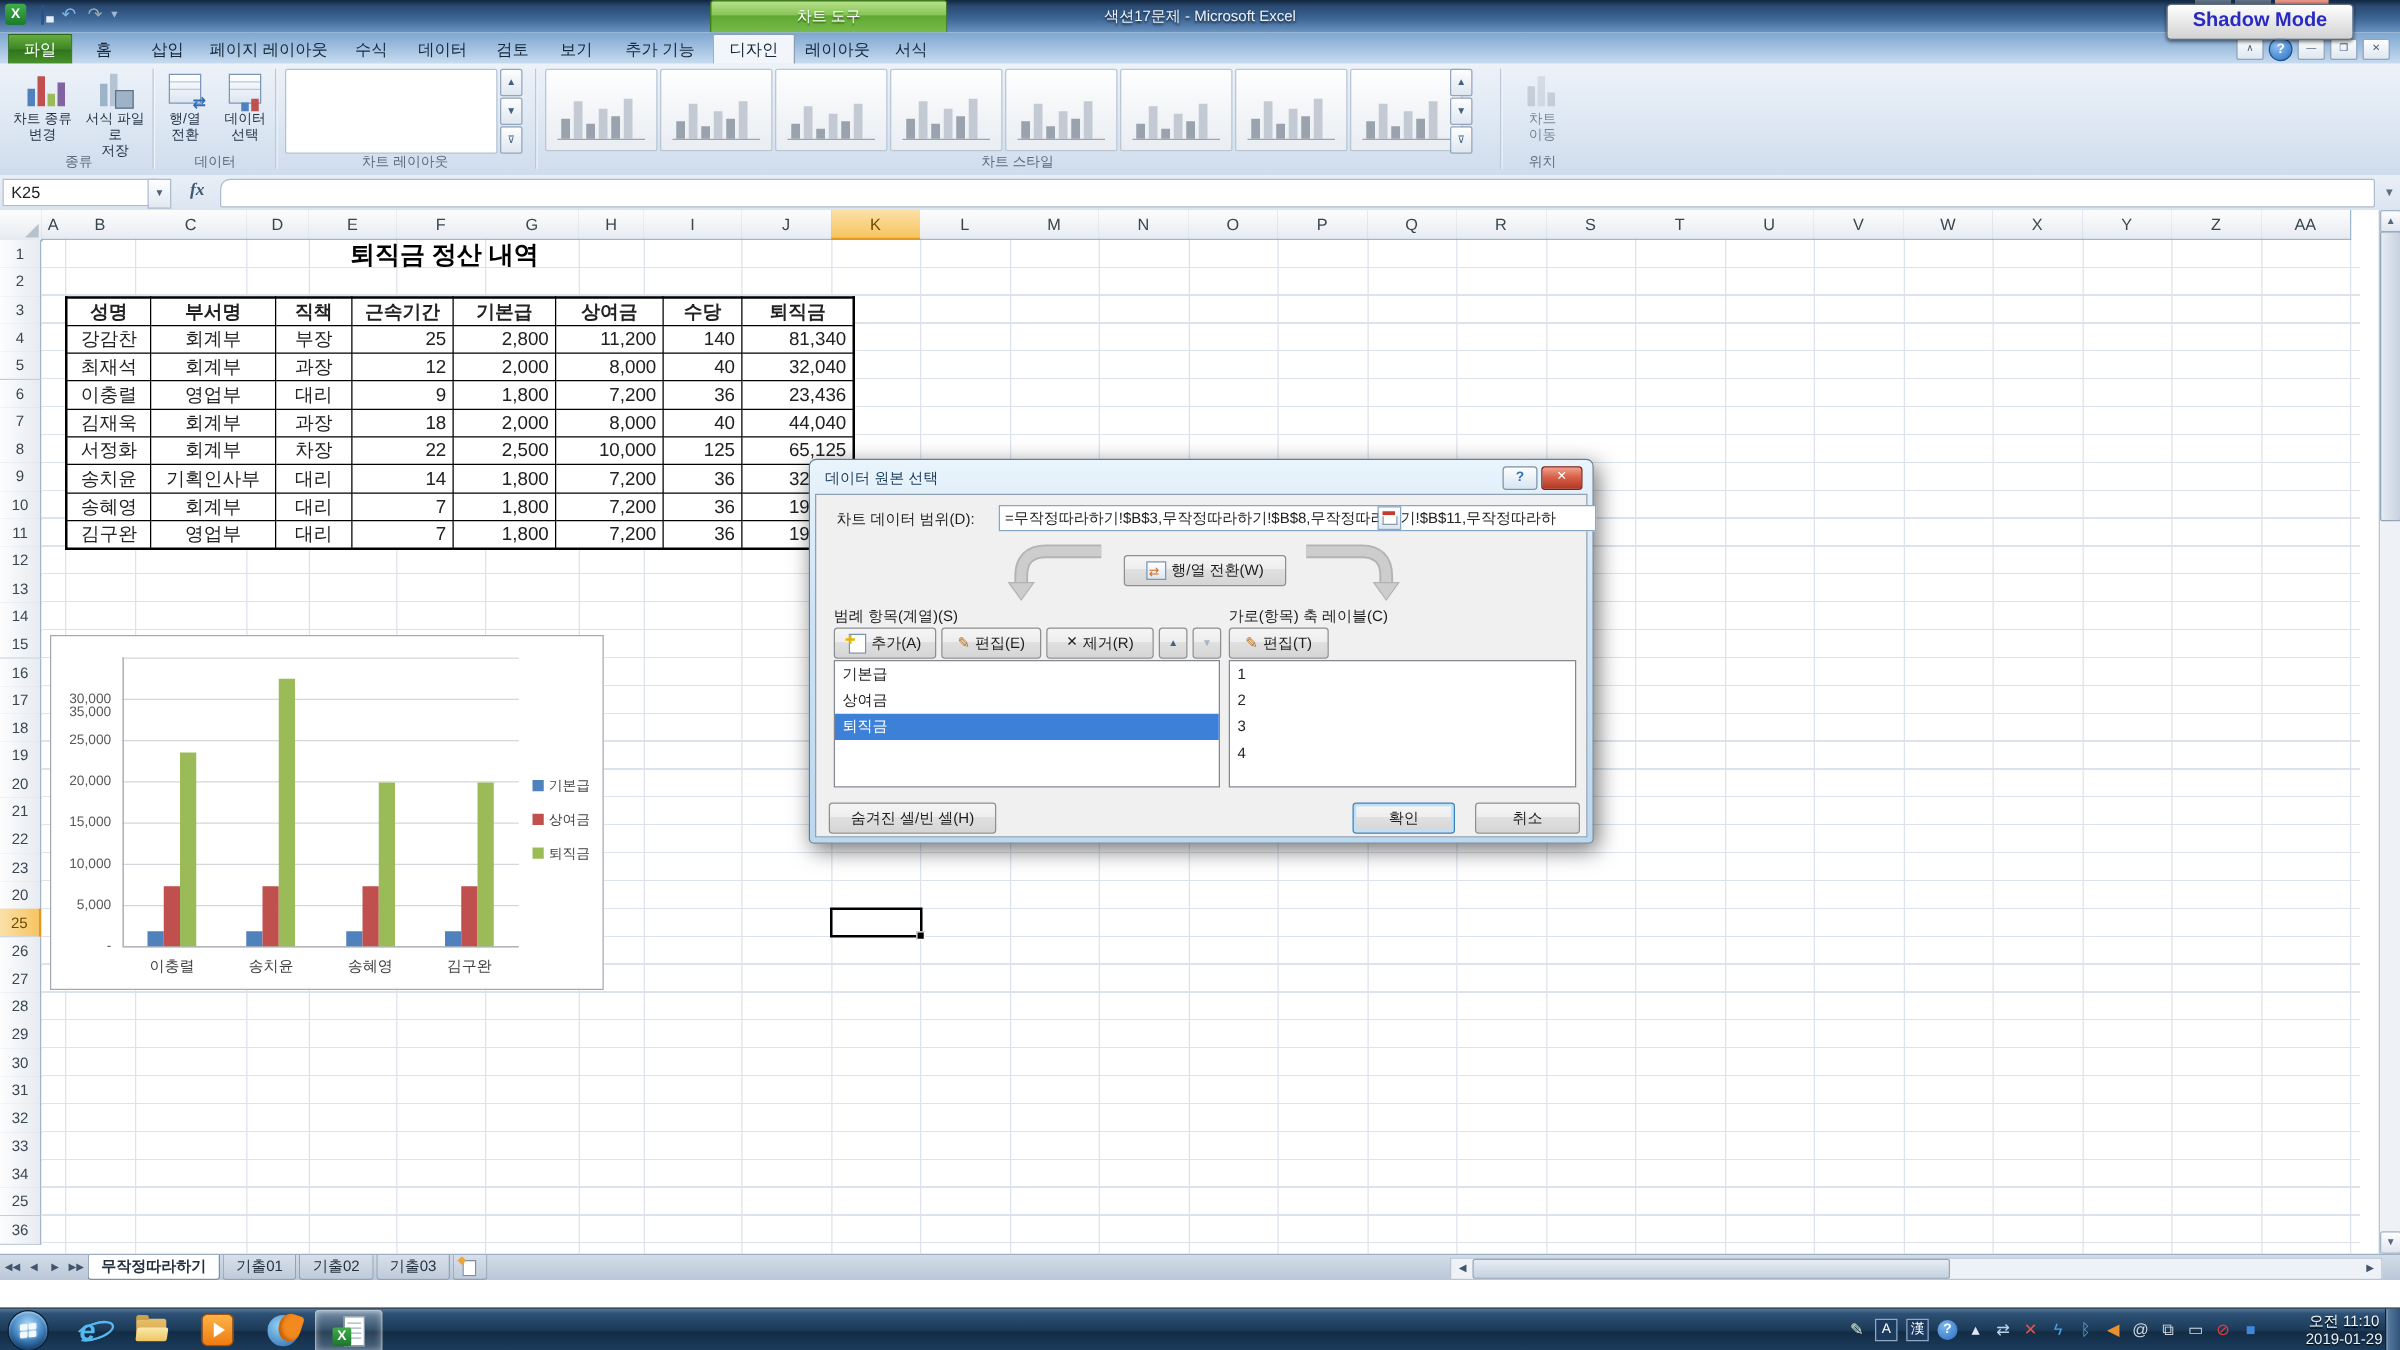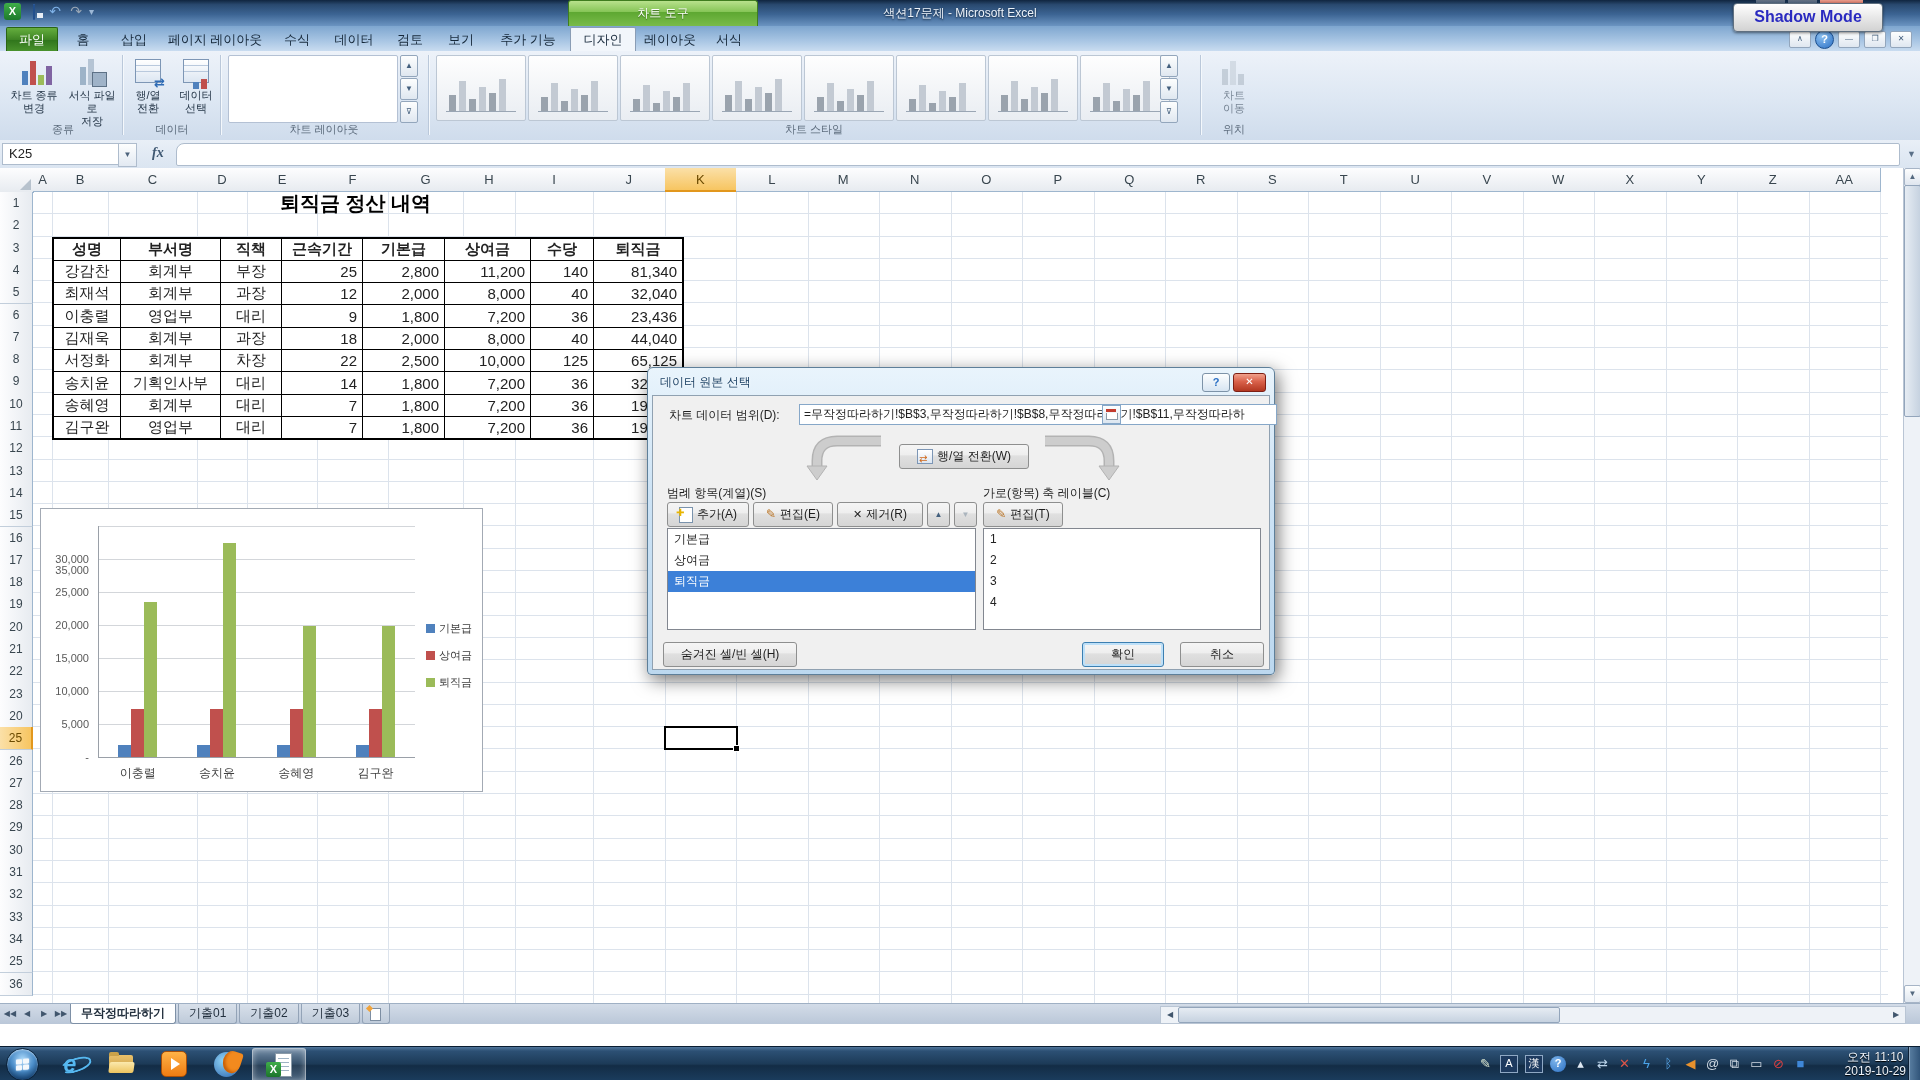--- a/index.html
+++ b/index.html
@@ -843,18 +843,18 @@
         <span class="tray-ic" style="color: rgb(88, 166, 232);">ᛒ</span>
         <span class="tray-ic" style="color: rgb(232, 145, 45);">◀</span>
         <span class="tray-ic" style="color: rgb(207, 216, 226);">@</span>
         <span class="tray-ic" style="color: rgb(207, 216, 226);">⧉</span>
         <span class="tray-ic" style="color: rgb(207, 216, 226);">▭</span>
         <span class="tray-ic" style="color: rgb(224, 64, 64);">⊘</span>
         <span class="tray-ic" style="color: rgb(63, 135, 216);">■</span>
       </div>
     <div id="clock">
       <div>오전 11:10</div>
-      <div>2019-10-29</div>
+      <div>2019-01-29</div>
     </div>
     <div id="showdesk"></div>
   </div>
 
 </div>
 
 </body></html>

